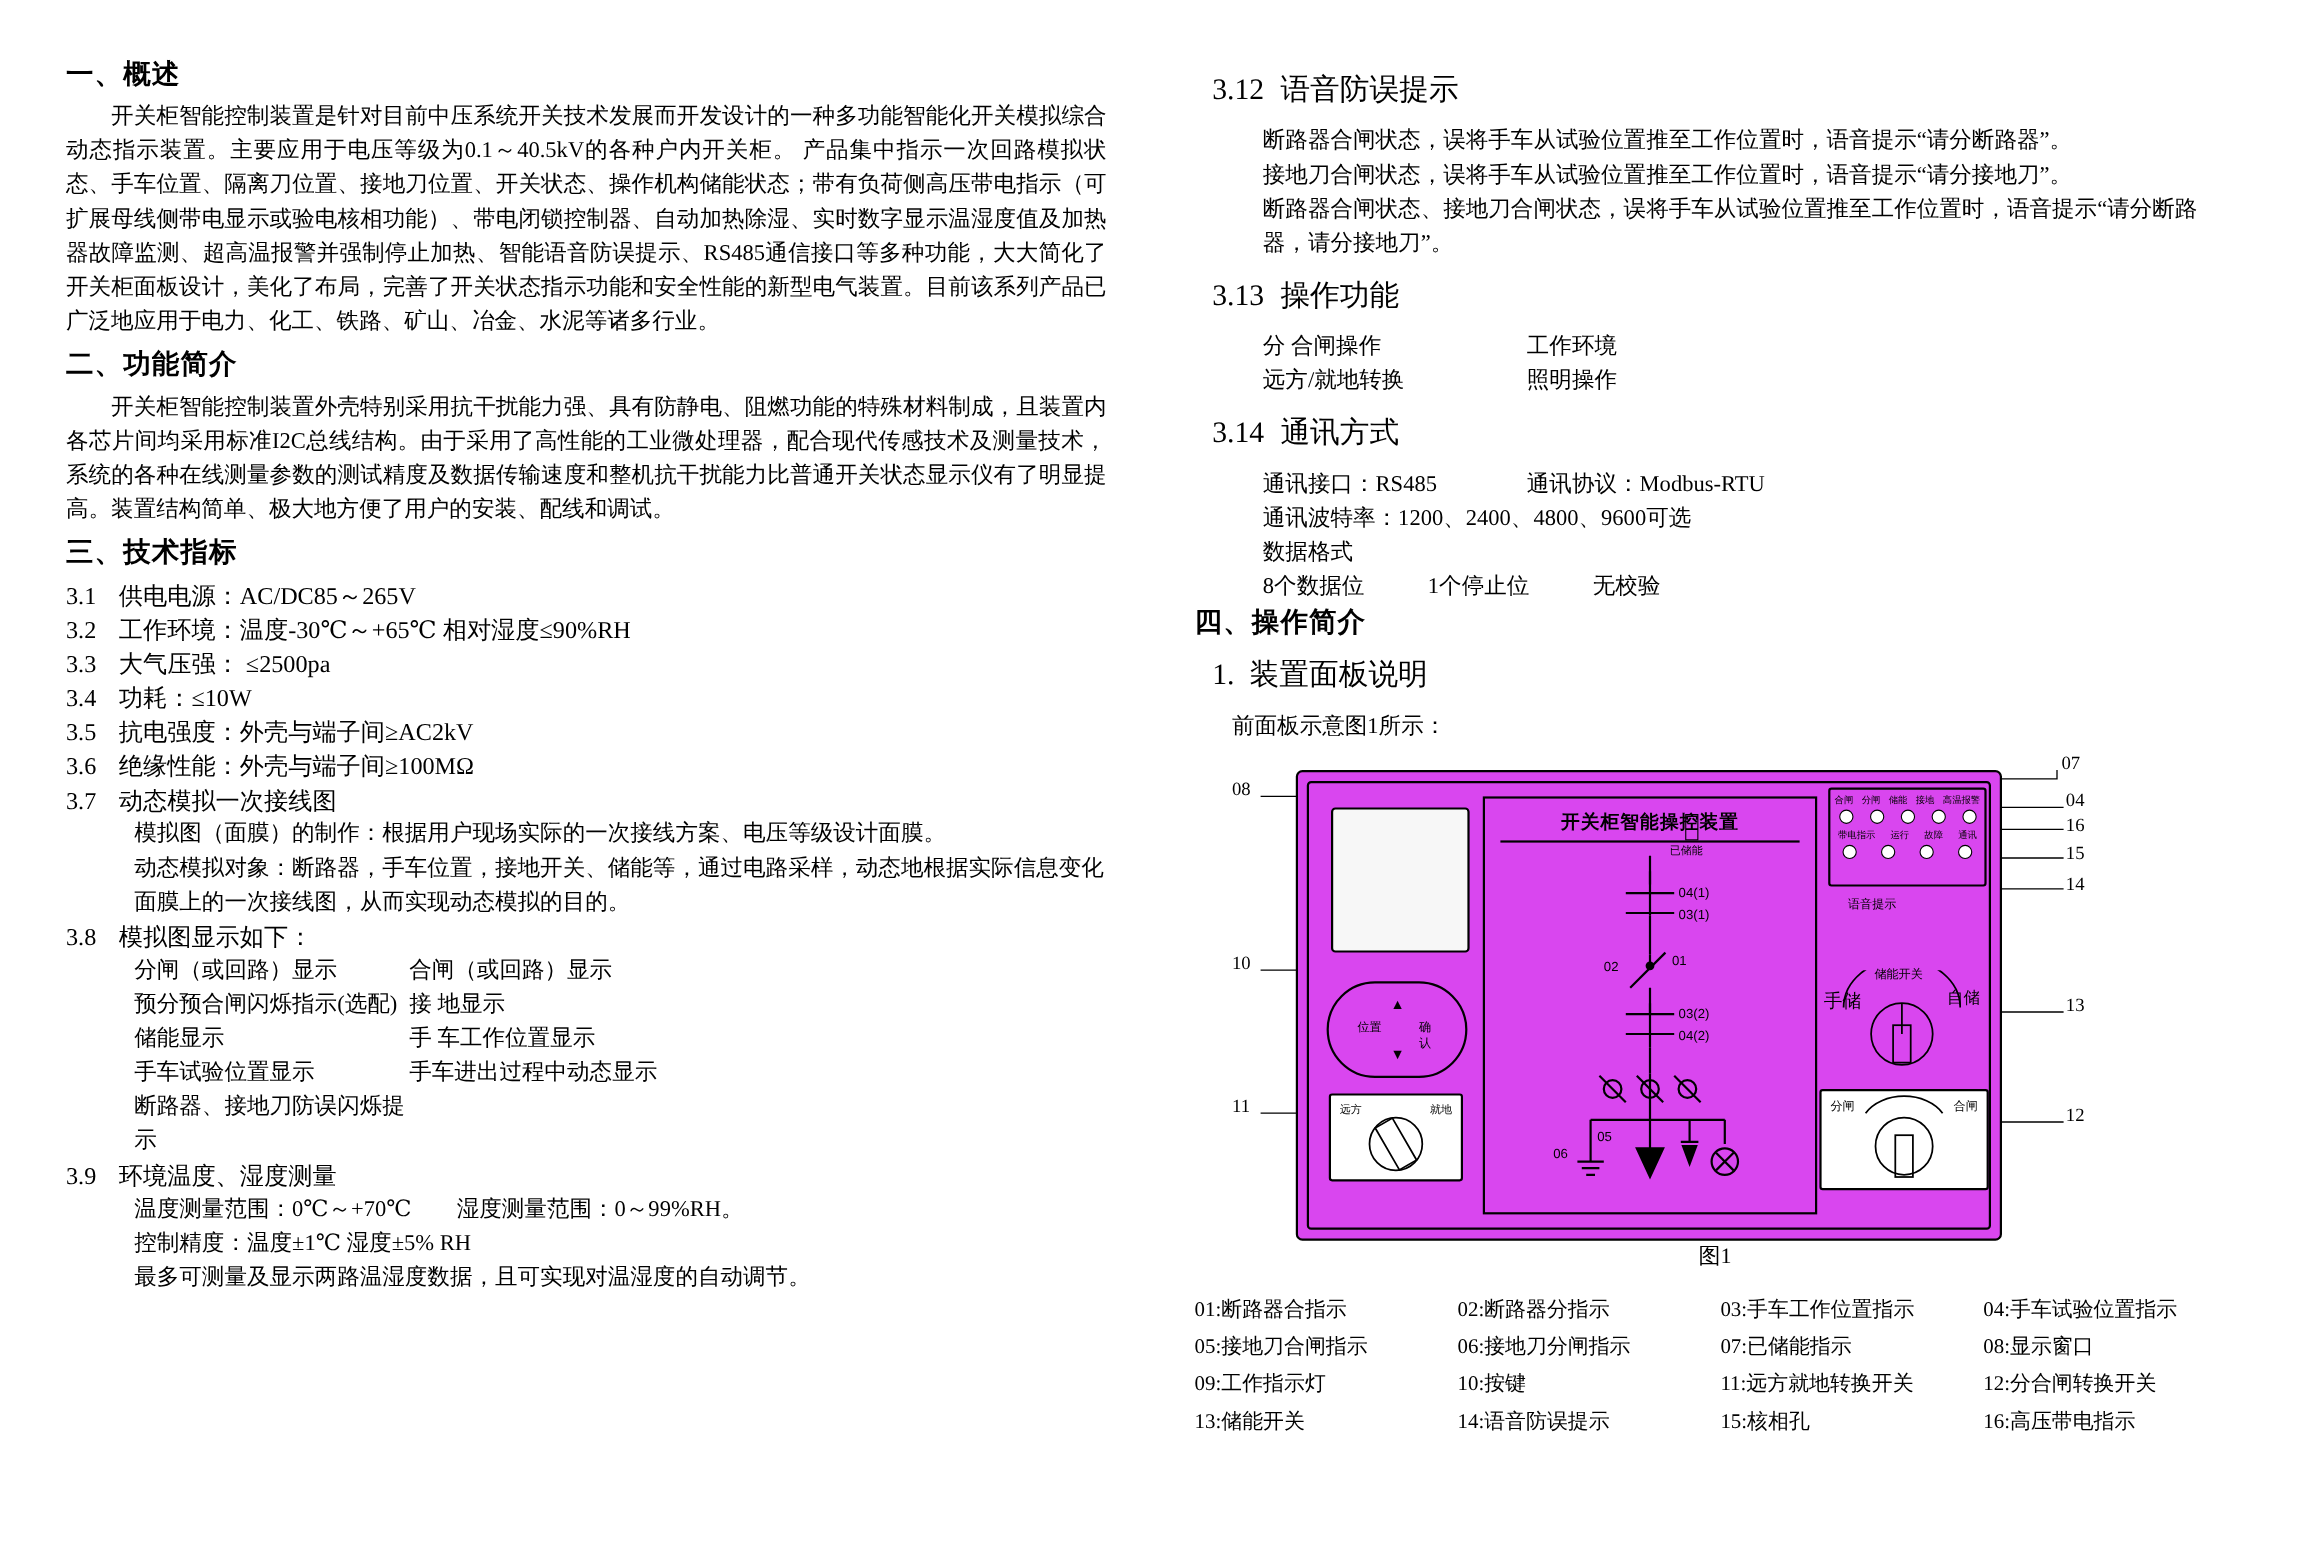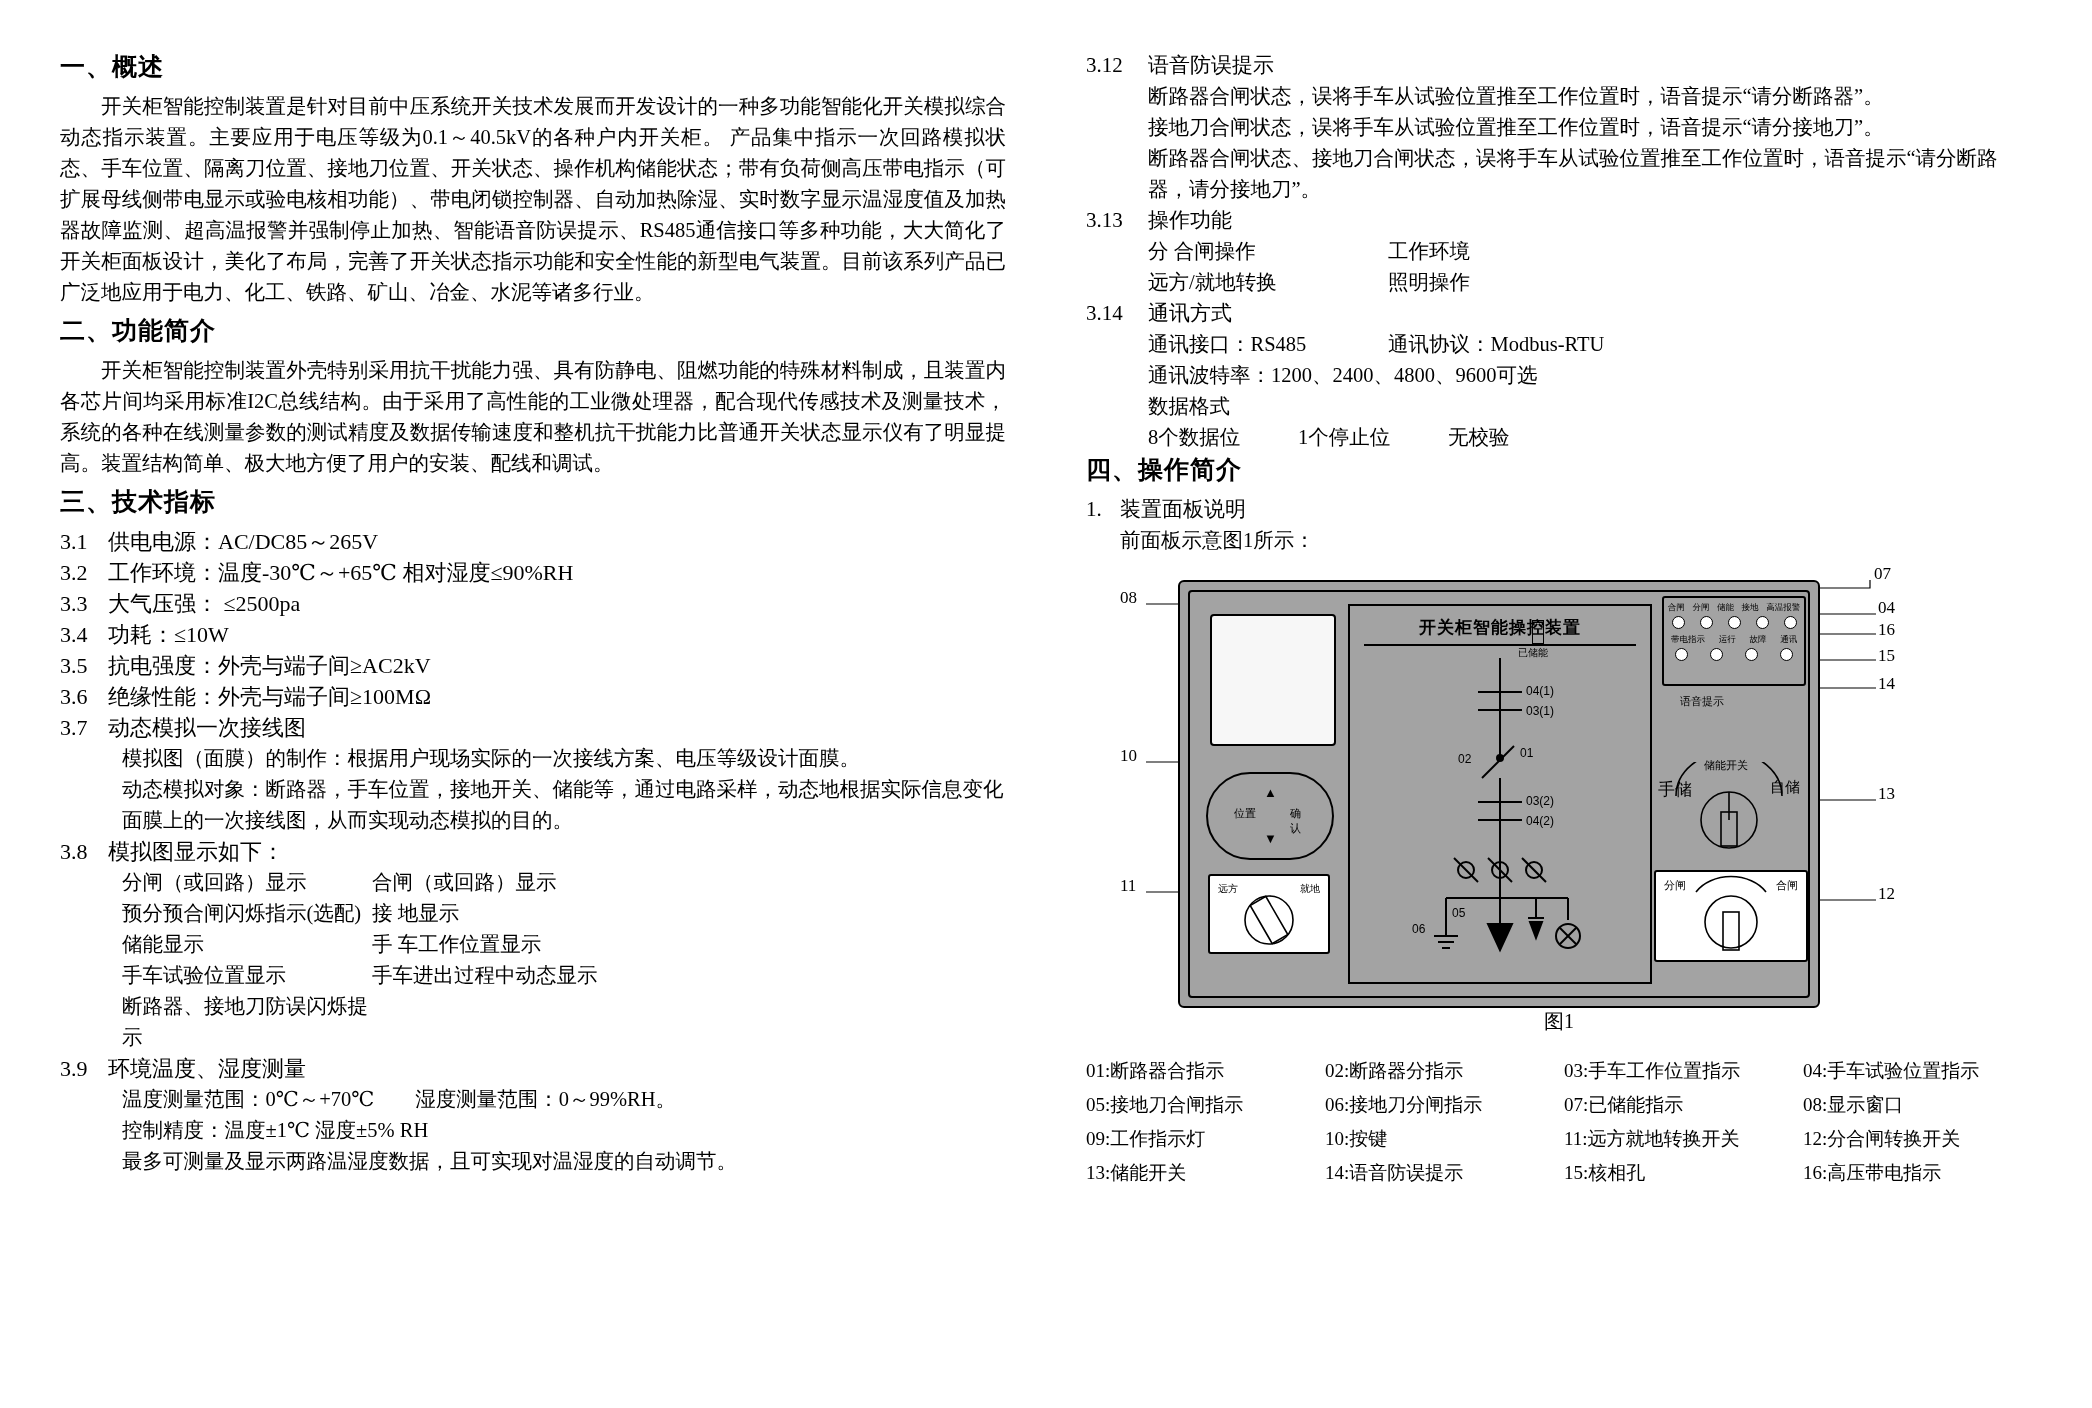--- a/index.html
+++ b/index.html
@@ -68,21 +68,21 @@
   .sub-ind{
     font-size:20.5px;
     line-height:31px;
     margin:0;
     padding-left:62px;
     text-indent:0;
   }
 
   
   .ritem{
-    font-size:21px;line-height:31px;margin:0;display:flex;
+    font-size:27px;line-height:31px;margin:16px;display:flex;
   }
   .ritem .num{min-width:62px;flex:0 0 auto;}
   .ritem .txt{flex:1 1 auto;}
   .rsub{
     font-size:20.5px;line-height:31px;margin:0;padding-left:62px;
   }
   .rsub2{
     font-size:20.5px;line-height:31px;margin:0;padding-left:62px;display:flex;
   }
   .rsub2 .c1{width:240px;flex:0 0 auto;}
@@ -94,21 +94,21 @@
     width:100%;
     height:480px;
     margin-top:6px;
   }
   .panel{
     position:absolute;
     left:92px;top:18px;
     width:638px;height:424px;
     border:2px solid #000;
     border-radius:6px;
-    background:#a3a3a3;
+    background:#d946ef;
   }
   .panel-inner{
     position:absolute;
     left:8px;top:8px;right:8px;bottom:8px;
     border:2px solid #000;
     border-radius:4px;
   }
   .screen{
     position:absolute;
     left:30px;top:32px;

